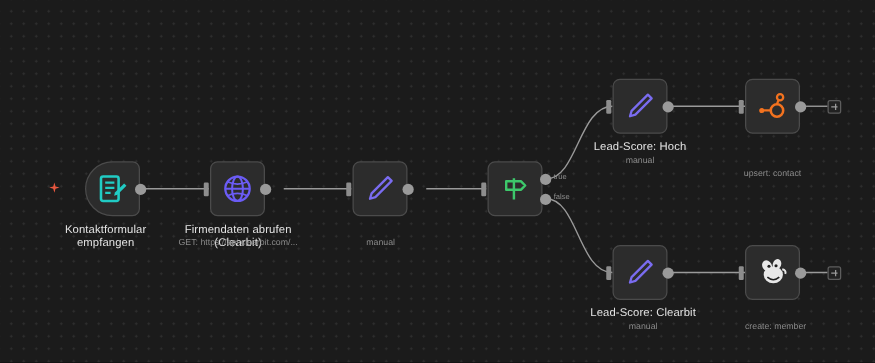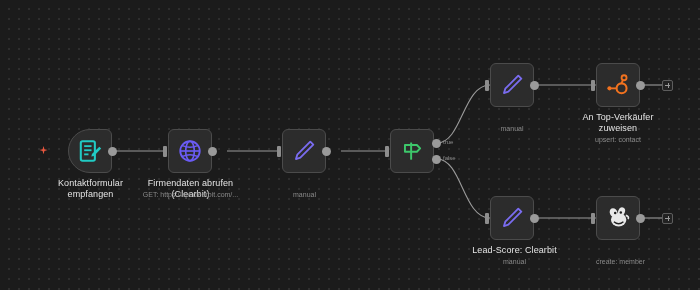--- a/index.html
+++ b/index.html
@@ -159,21 +159,21 @@
   <div class="node trigger" style="left:68px; top:129px;">
     <svg class="glyph" viewBox="0 0 24 24" xmlns="http://www.w3.org/2000/svg">
       <rect x="3.5" y="3" width="13" height="18" rx="1.6" fill="none" stroke="#21cbc4" stroke-width="1.9"></rect>
       <line x1="6.6" y1="7.5" x2="13.4" y2="7.5" stroke="#21cbc4" stroke-width="1.7"></line>
       <line x1="6.6" y1="11.3" x2="13.4" y2="11.3" stroke="#21cbc4" stroke-width="1.7"></line>
       <line x1="6.6" y1="15.1" x2="10.6" y2="15.1" stroke="#21cbc4" stroke-width="1.7"></line>
       <path d="M20.6 8.1 L22.3 9.8 L15.6 16.5 L13.2 17.1 L13.8 14.7 Z" fill="#21cbc4"></path>
     </svg>
   </div>
   <div class="port out" style="left:108px; top:146.5px;"></div>
-  <div class="nlabel" style="left:33px; top:178px; width:115px;">Kontaktformular
+  <div class="nlabel" style="left:27px; top:178px; width:115px;">Kontaktformular
 empfangen</div>
 
   <div class="port in" style="left:163px; top:145.5px;"></div>
   <div class="node" style="left:168px; top:129px;">
     <svg class="glyph" viewBox="0 0 24 24" xmlns="http://www.w3.org/2000/svg">
       <circle cx="12" cy="12" r="9" fill="none" stroke="#6b5cf5" stroke-width="1.7"></circle>
       <ellipse cx="12" cy="12" rx="4" ry="9" fill="none" stroke="#6b5cf5" stroke-width="1.5"></ellipse>
       <line x1="3" y1="12" x2="21" y2="12" stroke="#6b5cf5" stroke-width="1.5"></line>
       <path d="M5 7 Q12 10 19 7" fill="none" stroke="#6b5cf5" stroke-width="1.3"></path>
       <path d="M5 17 Q12 14 19 17" fill="none" stroke="#6b5cf5" stroke-width="1.3"></path>
@@ -205,35 +205,34 @@
   <div class="portlabel" style="left:443px; top:139px;">true</div>
   <div class="portlabel" style="left:443px; top:155px;">false</div>
 
   <div class="port in" style="left:485px; top:79.5px;"></div>
   <div class="node" style="left:490px; top:63px;">
     <svg class="glyph" viewBox="0 0 24 24" xmlns="http://www.w3.org/2000/svg">
       <path d="M17.8 3.4 L20.6 6.2 L8.6 18.2 L4.6 19.4 L5.8 15.4 Z" fill="none" stroke="#7a6cf0" stroke-width="1.7" stroke-linejoin="round"></path>
     </svg>
   </div>
   <div class="port out" style="left:530px; top:80.5px;"></div>
+  <div class="nlabel" style="left:457px; top:112px; width:110px;">Lead-Score: Hoch</div>
   <div class="nsub" style="left:462px; top:124px; width:100px;">manual</div>
 
   <div class="port in" style="left:591px; top:79.5px;"></div>
   <div class="node" style="left:596px; top:63px;">
     <svg class="glyph" viewBox="0 0 24 24" xmlns="http://www.w3.org/2000/svg">
       <circle cx="17.6" cy="5.3" r="2.3" fill="none" stroke="#f2721f" stroke-width="1.7"></circle>
       <circle cx="15.3" cy="15.1" r="4.6" fill="none" stroke="#f2721f" stroke-width="1.9"></circle>
       <line x1="16.4" y1="7.5" x2="15.3" y2="10.5" stroke="#f2721f" stroke-width="1.7"></line>
       <line x1="10.7" y1="15.1" x2="5.2" y2="15.1" stroke="#f2721f" stroke-width="1.7"></line>
       <circle cx="4.1" cy="15.1" r="1.9" fill="#f2721f"></circle>
     </svg>
   </div>
   <div class="port out" style="left:636px; top:80.5px;"></div>
-  <div class="nlabel" style="left:563px; top:112px; width:110px;">An Top-Verkäufer
-zuweisen</div>
   <div class="nsub" style="left:568px; top:135px; width:100px;">upsert: contact</div>
   <div class="plus" style="left:662px; top:79.5px;"></div>
 
   <div class="port in" style="left:485px; top:212.5px;"></div>
   <div class="node" style="left:490px; top:196px;">
     <svg class="glyph" viewBox="0 0 24 24" xmlns="http://www.w3.org/2000/svg">
       <path d="M17.8 3.4 L20.6 6.2 L8.6 18.2 L4.6 19.4 L5.8 15.4 Z" fill="none" stroke="#7a6cf0" stroke-width="1.7" stroke-linejoin="round"></path>
     </svg>
   </div>
   <div class="port out" style="left:530px; top:213.5px;"></div>

